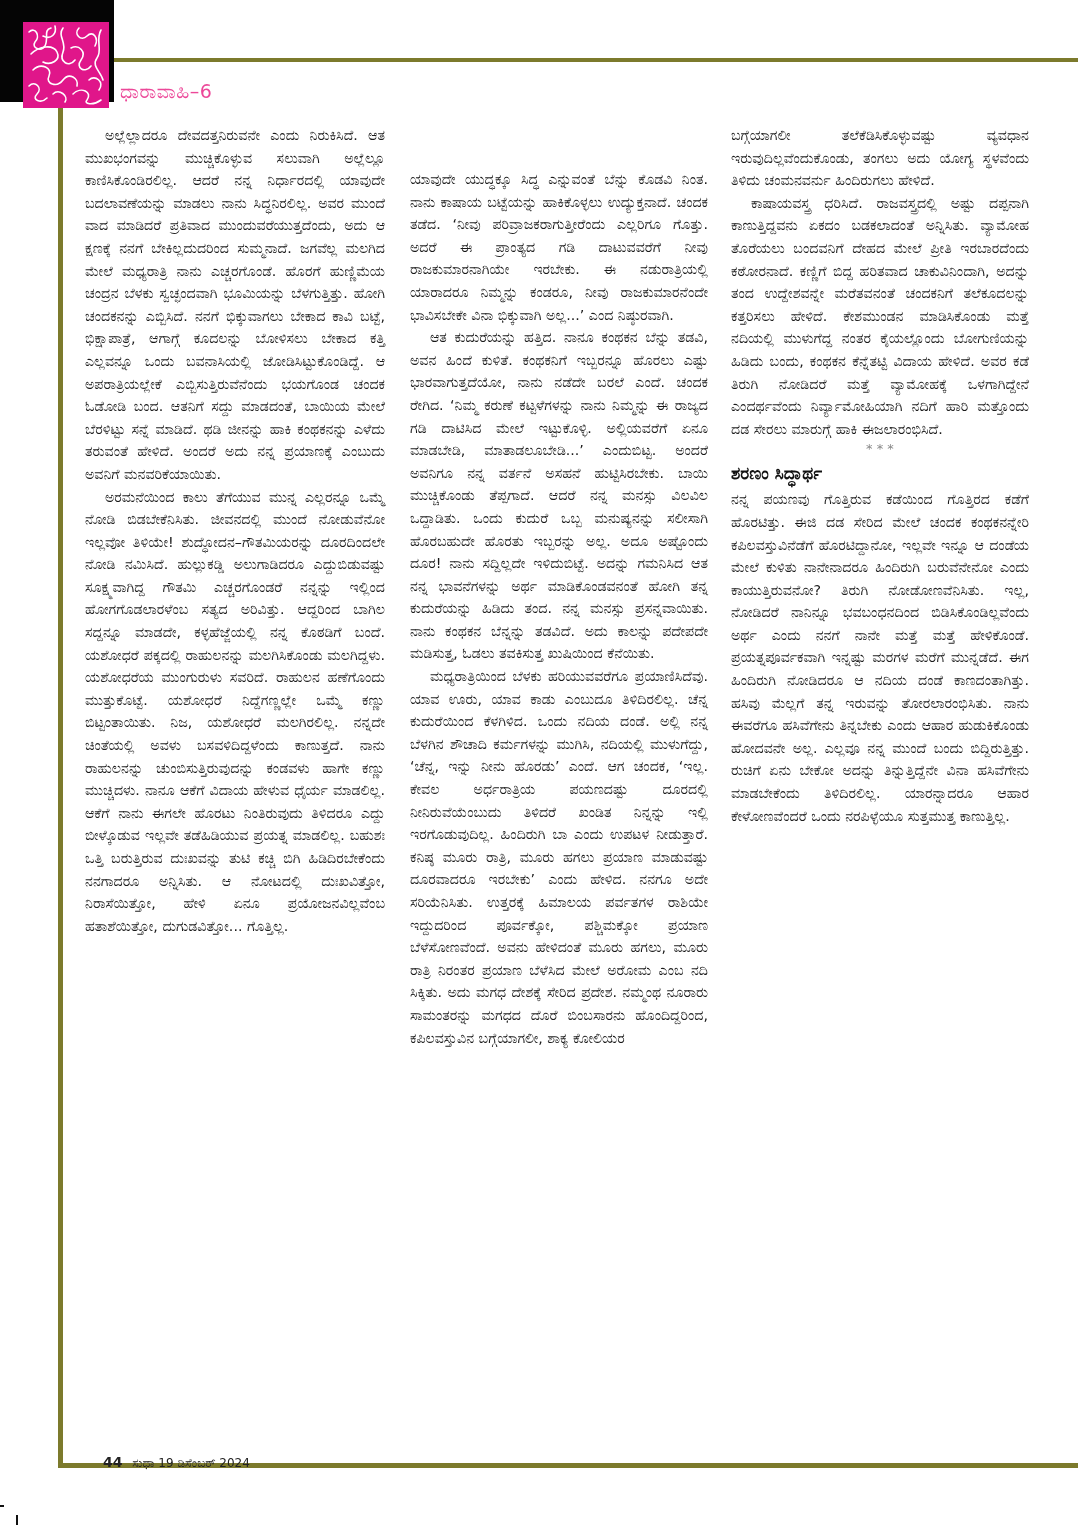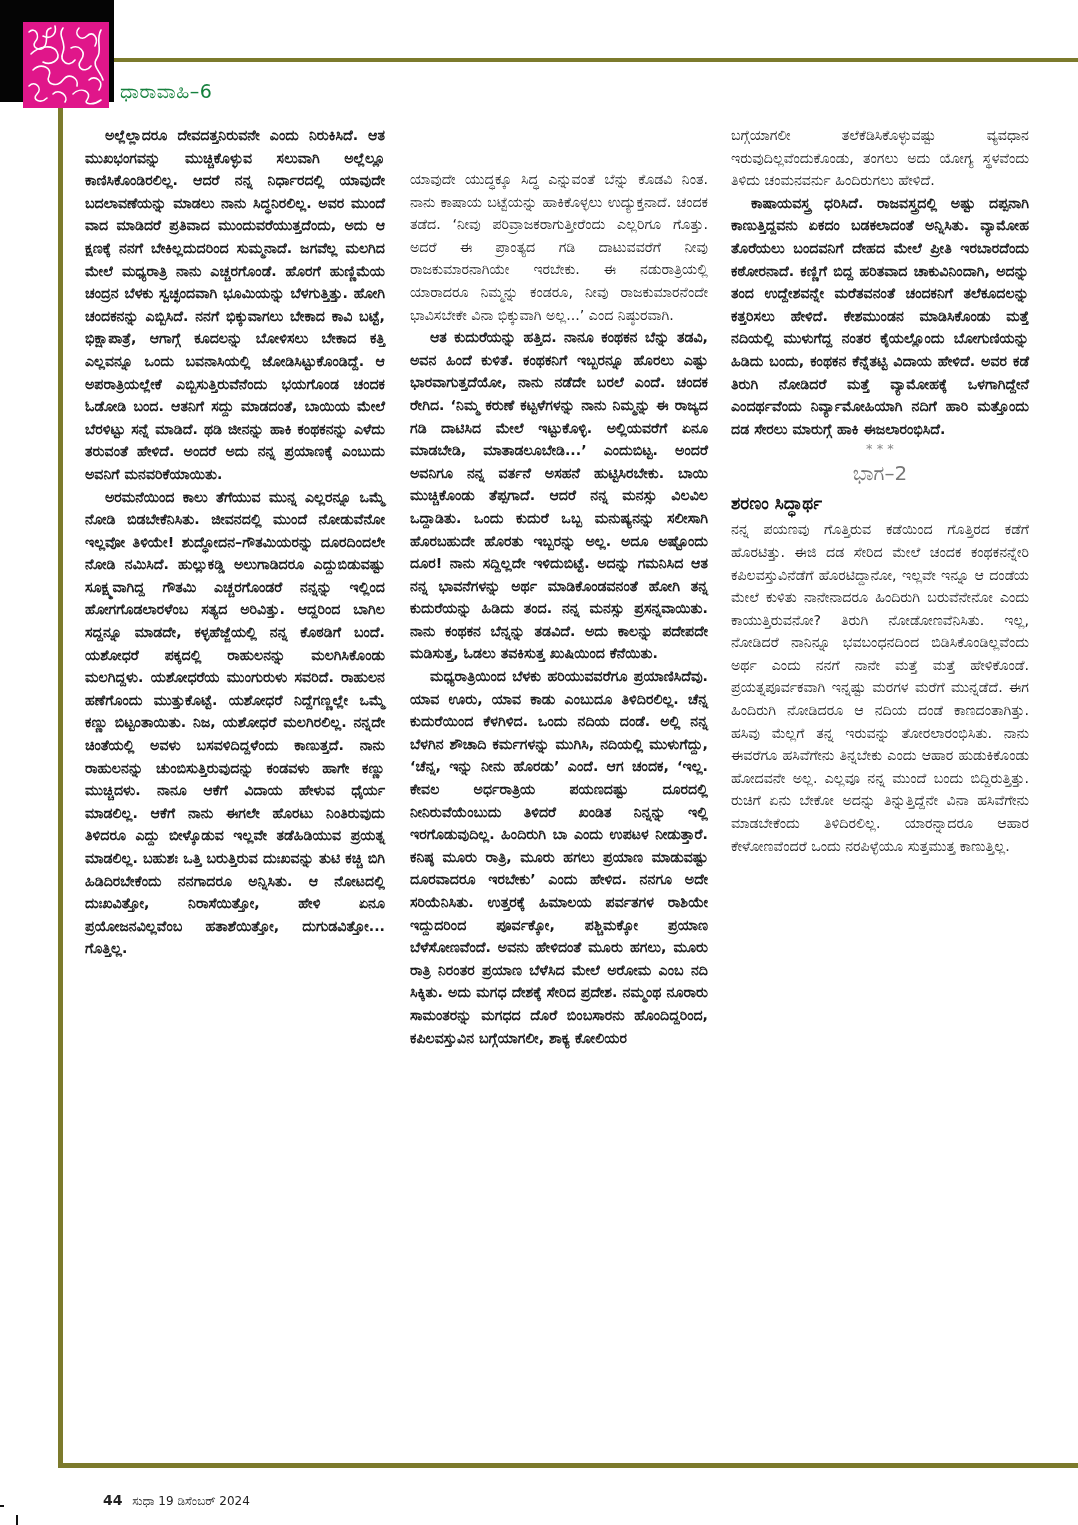--- a/index.html
+++ b/index.html
@@ -3,31 +3,31 @@
 <meta charset="utf-8">
 <style>
   html, body { margin:0; padding:0; background:#ffffff; }
   body { width:1078px; height:1525px; position:relative; overflow:hidden; font-family:"DejaVu Sans", sans-serif; color:#1a1a1a; }
   .black-block { position:absolute; left:0; top:0; width:114px; height:102px; background:#050505; }
   .logo { position:absolute; left:23px; top:22px; width:86px; height:86px; background:#e0168a; overflow:hidden; }
   .logo svg { width:100%; height:100%; display:block; }
   .rule-top { position:absolute; left:114px; top:58px; width:964px; height:4px; background:#7c7a2c; }
   .rule-left { position:absolute; left:58px; top:108px; width:5px; height:1358px; background:#7c7a2c; }
   .rule-bottom { position:absolute; left:58px; top:1463px; width:1020px; height:5px; background:#7c7a2c; }
-  .series-title { position:absolute; left:120px; top:80px; font-size:19px; color:#15803d; letter-spacing:0.5px; }
+  .series-title { position:absolute; left:120px; top:80px; font-size:19px; color:#ec4899; letter-spacing:0.5px; }
   .col { position:absolute; top:124px; font-size:14.2px; line-height:22.6px; text-align:justify; }
   .col1 { left:85px; width:300px; }
   .col2 { left:410px; width:298px;margin-top:44px; }
   .col3 { left:731px; width:298px; }
   .col p { margin:0; text-indent:0; }
-  .col p.indent { text-indent:20px;font-weight:bold; }
+  .col p.indent { text-indent:20px; }
   .stars { text-align:center; color:#888; font-size:13px; line-height:18px; margin:0; }
   .part-label { text-align:center; color:#777; font-size:20px; line-height:30px; margin:0 0 6px 0; }
   .section-title { font-weight:bold; font-size:17px; line-height:30px; margin:0 0 8px 0; color:#111; }
-  .footer { position:absolute; left:103px; top:1492px; font-size:12px; color:#222; }
+  .footer { position:absolute; left:103px; top:1454px; font-size:12px; color:#222; }
   .footer .page-num { font-weight:bold; font-size:14px; margin-right:6px; }
   .crop-mark { position:absolute; left:0; top:1505px; width:4px; height:2px; background:#111; }
   .crop-mark2 { position:absolute; left:16px; top:1515px; width:2px; height:10px; background:#111; }
 </style>
 </head>
 <body>
 
 <div class="black-block"></div>
 <div class="logo">
   <svg viewBox="0 0 86 86" xmlns="http://www.w3.org/2000/svg">
@@ -61,21 +61,20 @@
 <div class="col col2">
   <p>ಯಾವುದೇ ಯುದ್ಧಕ್ಕೂ ಸಿದ್ಧ ಎನ್ನುವಂತೆ ಬೆನ್ನು ಕೊಡವಿ ನಿಂತ. ನಾನು ಕಾಷಾಯ ಬಟ್ಟೆಯನ್ನು ಹಾಕಿಕೊಳ್ಳಲು ಉದ್ಯುಕ್ತನಾದೆ. ಚಂದಕ ತಡೆದ. ‘ನೀವು ಪರಿವ್ರಾಜಕರಾಗುತ್ತೀರೆಂದು ಎಲ್ಲರಿಗೂ ಗೊತ್ತು. ಅದರೆ ಈ ಪ್ರಾಂತ್ಯದ ಗಡಿ ದಾಟುವವರೆಗೆ ನೀವು ರಾಜಕುಮಾರನಾಗಿಯೇ ಇರಬೇಕು. ಈ ನಡುರಾತ್ರಿಯಲ್ಲಿ ಯಾರಾದರೂ ನಿಮ್ಮನ್ನು ಕಂಡರೂ, ನೀವು ರಾಜಕುಮಾರನೆಂದೇ ಭಾವಿಸಬೇಕೇ ವಿನಾ ಭಿಕ್ಕುವಾಗಿ ಅಲ್ಲ...’ ಎಂದ ನಿಷ್ಠುರವಾಗಿ.</p>
   <p class="indent">ಆತ ಕುದುರೆಯನ್ನು ಹತ್ತಿದ. ನಾನೂ ಕಂಥಕನ ಬೆನ್ನು ತಡವಿ, ಅವನ ಹಿಂದೆ ಕುಳಿತೆ. ಕಂಥಕನಿಗೆ ಇಬ್ಬರನ್ನೂ ಹೊರಲು ಎಷ್ಟು ಭಾರವಾಗುತ್ತದೆಯೋ, ನಾನು ನಡೆದೇ ಬರಲೆ ಎಂದೆ. ಚಂದಕ ರೇಗಿದ. ‘ನಿಮ್ಮ ಕರುಣೆ ಕಟ್ಟಳೆಗಳನ್ನು ನಾನು ನಿಮ್ಮನ್ನು ಈ ರಾಜ್ಯದ ಗಡಿ ದಾಟಿಸಿದ ಮೇಲೆ ಇಟ್ಟುಕೊಳ್ಳಿ. ಅಲ್ಲಿಯವರೆಗೆ ಏನೂ ಮಾಡಬೇಡಿ, ಮಾತಾಡಲೂಬೇಡಿ...’ ಎಂದುಬಿಟ್ಟ. ಅಂದರೆ ಅವನಿಗೂ ನನ್ನ ವರ್ತನೆ ಅಸಹನೆ ಹುಟ್ಟಿಸಿರಬೇಕು. ಬಾಯಿ ಮುಚ್ಚಿಕೊಂಡು ತೆಪ್ಪಗಾದೆ. ಆದರೆ ನನ್ನ ಮನಸ್ಸು ವಿಲವಿಲ ಒದ್ದಾಡಿತು. ಒಂದು ಕುದುರೆ ಒಬ್ಬ ಮನುಷ್ಯನನ್ನು ಸಲೀಸಾಗಿ ಹೊರಬಹುದೇ ಹೊರತು ಇಬ್ಬರನ್ನು ಅಲ್ಲ. ಅದೂ ಅಷ್ಟೊಂದು ದೂರ! ನಾನು ಸದ್ದಿಲ್ಲದೇ ಇಳಿದುಬಿಟ್ಟೆ. ಅದನ್ನು ಗಮನಿಸಿದ ಆತ ನನ್ನ ಭಾವನೆಗಳನ್ನು ಅರ್ಥ ಮಾಡಿಕೊಂಡವನಂತೆ ಹೋಗಿ ತನ್ನ ಕುದುರೆಯನ್ನು ಹಿಡಿದು ತಂದ. ನನ್ನ ಮನಸ್ಸು ಪ್ರಸನ್ನವಾಯಿತು. ನಾನು ಕಂಥಕನ ಬೆನ್ನನ್ನು ತಡವಿದೆ. ಅದು ಕಾಲನ್ನು ಪದೇಪದೇ ಮಡಿಸುತ್ತ, ಓಡಲು ತವಕಿಸುತ್ತ ಖುಷಿಯಿಂದ ಕೆನೆಯಿತು.</p>
   <p class="indent">ಮಧ್ಯರಾತ್ರಿಯಿಂದ ಬೆಳಕು ಹರಿಯುವವರೆಗೂ ಪ್ರಯಾಣಿಸಿದೆವು. ಯಾವ ಊರು, ಯಾವ ಕಾಡು ಎಂಬುದೂ ತಿಳಿದಿರಲಿಲ್ಲ. ಚೆನ್ನ ಕುದುರೆಯಿಂದ ಕೆಳಗಿಳಿದ. ಒಂದು ನದಿಯ ದಂಡೆ. ಅಲ್ಲಿ ನನ್ನ ಬೆಳಗಿನ ಶೌಚಾದಿ ಕರ್ಮಗಳನ್ನು ಮುಗಿಸಿ, ನದಿಯಲ್ಲಿ ಮುಳುಗೆದ್ದು, ‘ಚೆನ್ನ, ಇನ್ನು ನೀನು ಹೊರಡು’ ಎಂದೆ. ಆಗ ಚಂದಕ, ‘ಇಲ್ಲ. ಕೇವಲ ಅರ್ಧರಾತ್ರಿಯ ಪಯಣದಷ್ಟು ದೂರದಲ್ಲಿ ನೀನಿರುವೆಯೆಂಬುದು ತಿಳಿದರೆ ಖಂಡಿತ ನಿನ್ನನ್ನು ಇಲ್ಲಿ ಇರಗೊಡುವುದಿಲ್ಲ. ಹಿಂದಿರುಗಿ ಬಾ ಎಂದು ಉಪಟಳ ನೀಡುತ್ತಾರೆ. ಕನಿಷ್ಠ ಮೂರು ರಾತ್ರಿ, ಮೂರು ಹಗಲು ಪ್ರಯಾಣ ಮಾಡುವಷ್ಟು ದೂರವಾದರೂ ಇರಬೇಕು’ ಎಂದು ಹೇಳಿದ. ನನಗೂ ಅದೇ ಸರಿಯೆನಿಸಿತು. ಉತ್ತರಕ್ಕೆ ಹಿಮಾಲಯ ಪರ್ವತಗಳ ರಾಶಿಯೇ ಇದ್ದುದರಿಂದ ಪೂರ್ವಕ್ಕೋ, ಪಶ್ಚಿಮಕ್ಕೋ ಪ್ರಯಾಣ ಬೆಳೆಸೋಣವೆಂದೆ. ಅವನು ಹೇಳಿದಂತೆ ಮೂರು ಹಗಲು, ಮೂರು ರಾತ್ರಿ ನಿರಂತರ ಪ್ರಯಾಣ ಬೆಳೆಸಿದ ಮೇಲೆ ಅರೋಮ ಎಂಬ ನದಿ ಸಿಕ್ಕಿತು. ಅದು ಮಗಧ ದೇಶಕ್ಕೆ ಸೇರಿದ ಪ್ರದೇಶ. ನಮ್ಮಂಥ ನೂರಾರು ಸಾಮಂತರನ್ನು ಮಗಧದ ದೊರೆ ಬಿಂಬಸಾರನು ಹೊಂದಿದ್ದರಿಂದ, ಕಪಿಲವಸ್ತುವಿನ ಬಗ್ಗೆಯಾಗಲೀ, ಶಾಕ್ಯ ಕೋಲಿಯರ</p>
 </div>
 
 <div class="col col3">
   <p>ಬಗ್ಗೆಯಾಗಲೀ ತಲೆಕೆಡಿಸಿಕೊಳ್ಳುವಷ್ಟು ವ್ಯವಧಾನ ಇರುವುದಿಲ್ಲವೆಂದುಕೊಂಡು, ತಂಗಲು ಅದು ಯೋಗ್ಯ ಸ್ಥಳವೆಂದು ತಿಳಿದು ಚಂಮನವರ್ನು ಹಿಂದಿರುಗಲು ಹೇಳಿದೆ.</p>
   <p class="indent">ಕಾಷಾಯವಸ್ತ್ರ ಧರಿಸಿದೆ. ರಾಜವಸ್ತ್ರದಲ್ಲಿ ಅಷ್ಟು ದಪ್ಪನಾಗಿ ಕಾಣುತ್ತಿದ್ದವನು ಏಕದಂ ಬಡಕಲಾದಂತೆ ಅನ್ನಿಸಿತು. ವ್ಯಾಮೋಹ ತೊರೆಯಲು ಬಂದವನಿಗೆ ದೇಹದ ಮೇಲೆ ಪ್ರೀತಿ ಇರಬಾರದೆಂದು ಕಠೋರನಾದೆ. ಕಣ್ಣಿಗೆ ಬಿದ್ದ ಹರಿತವಾದ ಚಾಕುವಿನಿಂದಾಗಿ, ಅದನ್ನು ತಂದ ಉದ್ದೇಶವನ್ನೇ ಮರೆತವನಂತೆ ಚಂದಕನಿಗೆ ತಲೆಕೂದಲನ್ನು ಕತ್ತರಿಸಲು ಹೇಳಿದೆ. ಕೇಶಮುಂಡನ ಮಾಡಿಸಿಕೊಂಡು ಮತ್ತೆ ನದಿಯಲ್ಲಿ ಮುಳುಗೆದ್ದ ನಂತರ ಕೈಯಲ್ಲೊಂದು ಬೋಗುಣಿಯನ್ನು ಹಿಡಿದು ಬಂದು, ಕಂಥಕನ ಕೆನ್ನೆತಟ್ಟಿ ವಿದಾಯ ಹೇಳಿದೆ. ಅವರ ಕಡೆ ತಿರುಗಿ ನೋಡಿದರೆ ಮತ್ತೆ ವ್ಯಾಮೋಹಕ್ಕೆ ಒಳಗಾಗಿದ್ದೇನೆ ಎಂದರ್ಥವೆಂದು ನಿರ್ವ್ಯಾಮೋಹಿಯಾಗಿ ನದಿಗೆ ಹಾರಿ ಮತ್ತೊಂದು ದಡ ಸೇರಲು ಮಾರುಗ್ಗೆ ಹಾಕಿ ಈಜಲಾರಂಭಿಸಿದೆ.</p>
   <p class="stars">* * *</p>
-  <p class="part-label">ಭಾಗ–2</p>
   <p class="section-title">ಶರಣಂ ಸಿದ್ಧಾರ್ಥ</p>
   <p>ನನ್ನ ಪಯಣವು ಗೊತ್ತಿರುವ ಕಡೆಯಿಂದ ಗೊತ್ತಿರದ ಕಡೆಗೆ ಹೊರಟಿತ್ತು. ಈಜಿ ದಡ ಸೇರಿದ ಮೇಲೆ ಚಂದಕ ಕಂಥಕನನ್ನೇರಿ ಕಪಿಲವಸ್ತುವಿನೆಡೆಗೆ ಹೊರಟಿದ್ದಾನೋ, ಇಲ್ಲವೇ ಇನ್ನೂ ಆ ದಂಡೆಯ ಮೇಲೆ ಕುಳಿತು ನಾನೇನಾದರೂ ಹಿಂದಿರುಗಿ ಬರುವೆನೇನೋ ಎಂದು ಕಾಯುತ್ತಿರುವನೋ? ತಿರುಗಿ ನೋಡೋಣವೆನಿಸಿತು. ಇಲ್ಲ, ನೋಡಿದರೆ ನಾನಿನ್ನೂ ಭವಬಂಧನದಿಂದ ಬಿಡಿಸಿಕೊಂಡಿಲ್ಲವೆಂದು ಅರ್ಥ ಎಂದು ನನಗೆ ನಾನೇ ಮತ್ತೆ ಮತ್ತೆ ಹೇಳಿಕೊಂಡೆ. ಪ್ರಯತ್ನಪೂರ್ವಕವಾಗಿ ಇನ್ನಷ್ಟು ಮರಗಳ ಮರೆಗೆ ಮುನ್ನಡೆದೆ. ಈಗ ಹಿಂದಿರುಗಿ ನೋಡಿದರೂ ಆ ನದಿಯ ದಂಡೆ ಕಾಣದಂತಾಗಿತ್ತು. ಹಸಿವು ಮೆಲ್ಲಗೆ ತನ್ನ ಇರುವನ್ನು ತೋರಲಾರಂಭಿಸಿತು. ನಾನು ಈವರೆಗೂ ಹಸಿವೆಗೇನು ತಿನ್ನಬೇಕು ಎಂದು ಆಹಾರ ಹುಡುಕಿಕೊಂಡು ಹೋದವನೇ ಅಲ್ಲ. ಎಲ್ಲವೂ ನನ್ನ ಮುಂದೆ ಬಂದು ಬಿದ್ದಿರುತ್ತಿತ್ತು. ರುಚಿಗೆ ಏನು ಬೇಕೋ ಅದನ್ನು ತಿನ್ನುತ್ತಿದ್ದೆನೇ ವಿನಾ ಹಸಿವೆಗೇನು ಮಾಡಬೇಕೆಂದು ತಿಳಿದಿರಲಿಲ್ಲ. ಯಾರನ್ನಾದರೂ ಆಹಾರ ಕೇಳೋಣವೆಂದರೆ ಒಂದು ನರಪಿಳ್ಳೆಯೂ ಸುತ್ತಮುತ್ತ ಕಾಣುತ್ತಿಲ್ಲ.</p>
 </div>
 
 <div class="footer">
   <span class="page-num">44</span>
   <span>ಸುಧಾ</span>
   <span>19 ಡಿಸೆಂಬರ್ 2024</span>
 </div>
 

